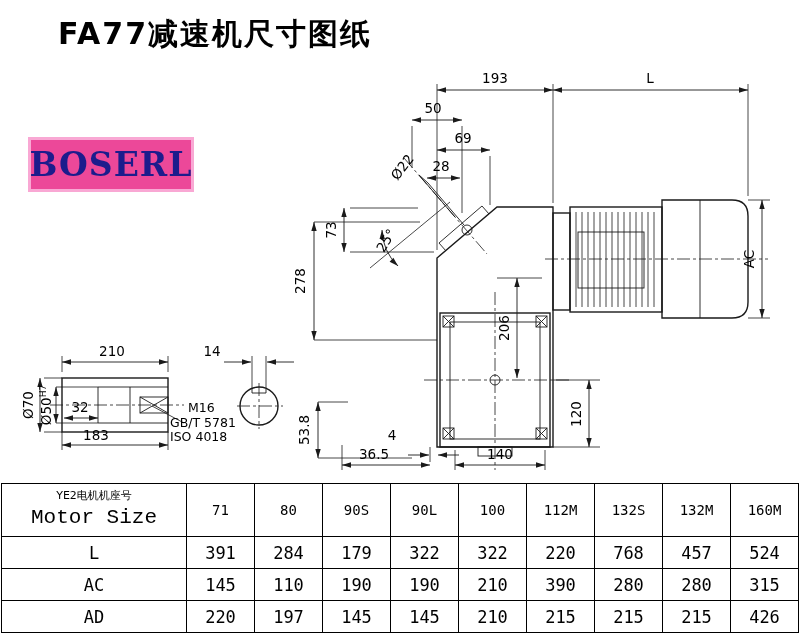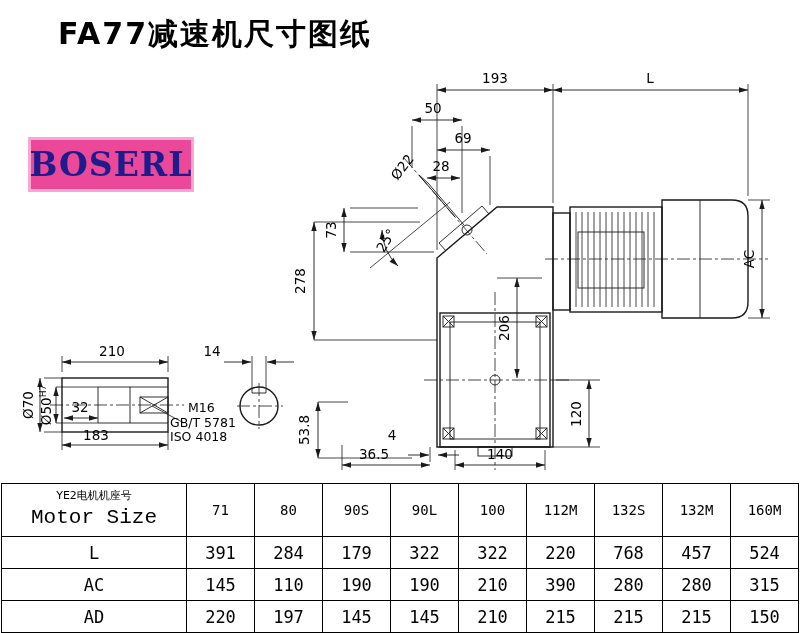--- a/index.html
+++ b/index.html
@@ -237,19 +237,19 @@
       <tr class="drow">
         <td>AD</td>
         <td>220</td>
         <td>197</td>
         <td>145</td>
         <td>145</td>
         <td>210</td>
         <td>215</td>
         <td>215</td>
         <td>215</td>
-        <td>150</td>
+        <td>426</td>
       </tr>
     </tbody>
       </table>
   </div>
 
 </div>
 
 </body></html>

